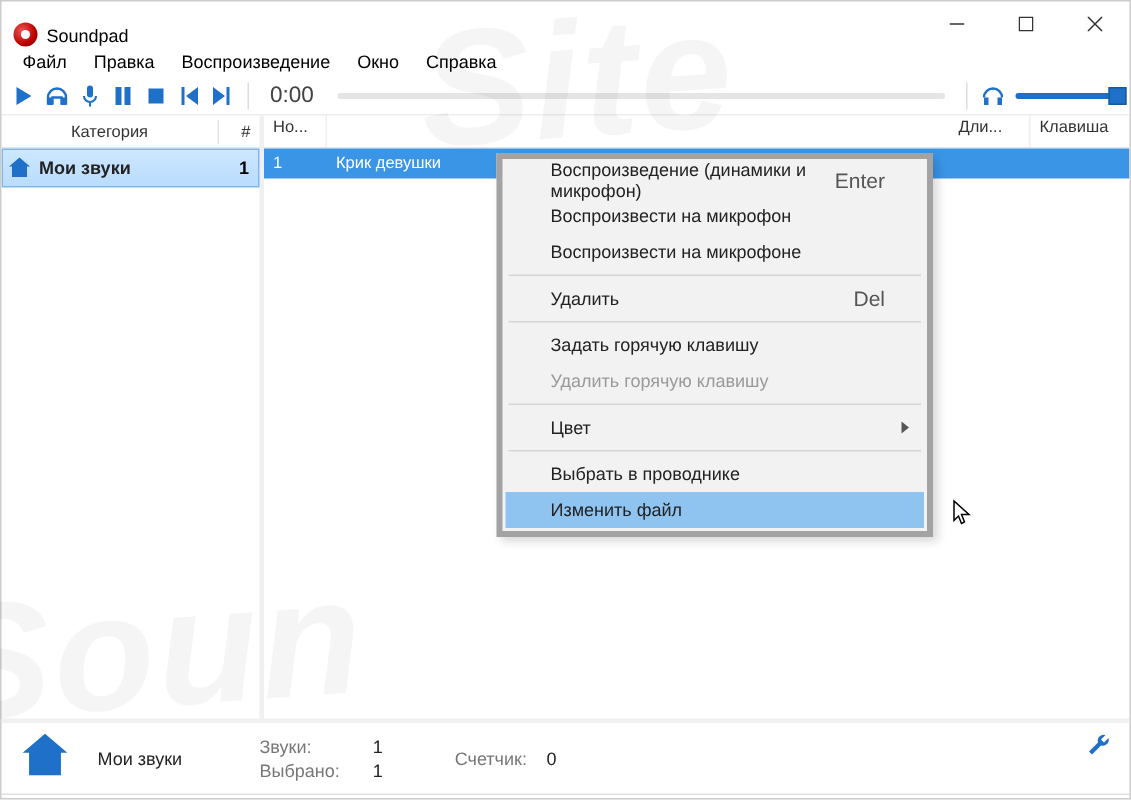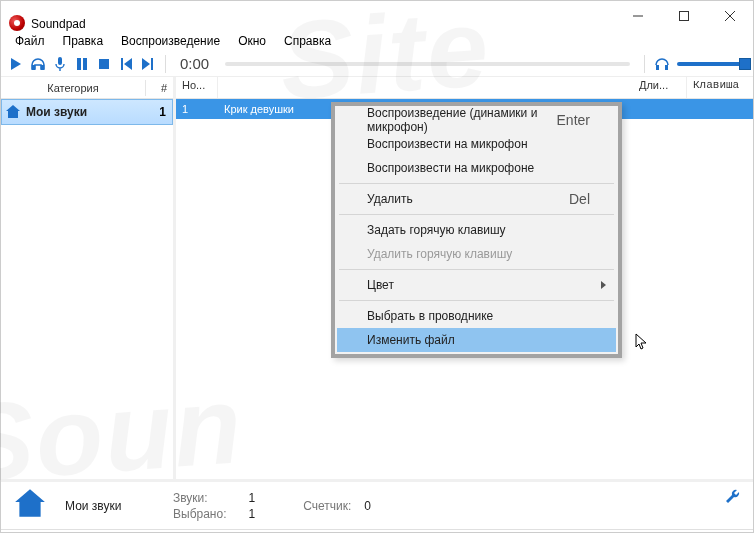--- a/index.html
+++ b/index.html
@@ -44,21 +44,21 @@
   .side-row .lbl { flex: 1; font-weight: 600; color: #222; padding-left: 2px; }
   .side-row .cnt { width: 24px; text-align: right; padding-right: 6px; font-weight: 600; }
 
   
   .list { flex: 1; display: flex; flex-direction: column; position: relative; }
   .list-head { display: flex; height: 22px; border-bottom: 1px solid #e5e5e5; }
   .list-head .lcol { padding: 2px 6px; font-size: 11px; color: #333; border-right: 1px solid #eee; }
   .lcol.no { width: 42px; }
   .lcol.tag { flex: 1; margin-top: 24px; }
   .lcol.dur { width: 54px; }
-  .lcol.key { width: 66px; border-right: none; font-family: Liberation Mono, monospace; }
+  .lcol.key { width: 66px; border-right: none; }
   .list-row { height: 20px; display: flex; align-items: center; background: #3a95e6; color: #fff; }
   .list-row .c { padding: 0 6px; font-size: 11px; }
   .list-row .c.no { width: 42px; }
   .list-row .c.tag { flex: 1; }
   .list-row .c.dur { width: 54px; }
   .list-row .c.key { width: 66px; }
 
   
   .ctxmenu { position: absolute; left: 155px; top: 25px; width: 291px; background: #f2f2f2; border: 4px solid #a3a3a3; box-shadow: 3px 3px 6px rgba(0,0,0,0.15); padding: 2px; }
   .ctxmenu .ci { height: 24px; display: flex; align-items: center; padding: 0 26px 0 30px; color: #222; position: relative; }

